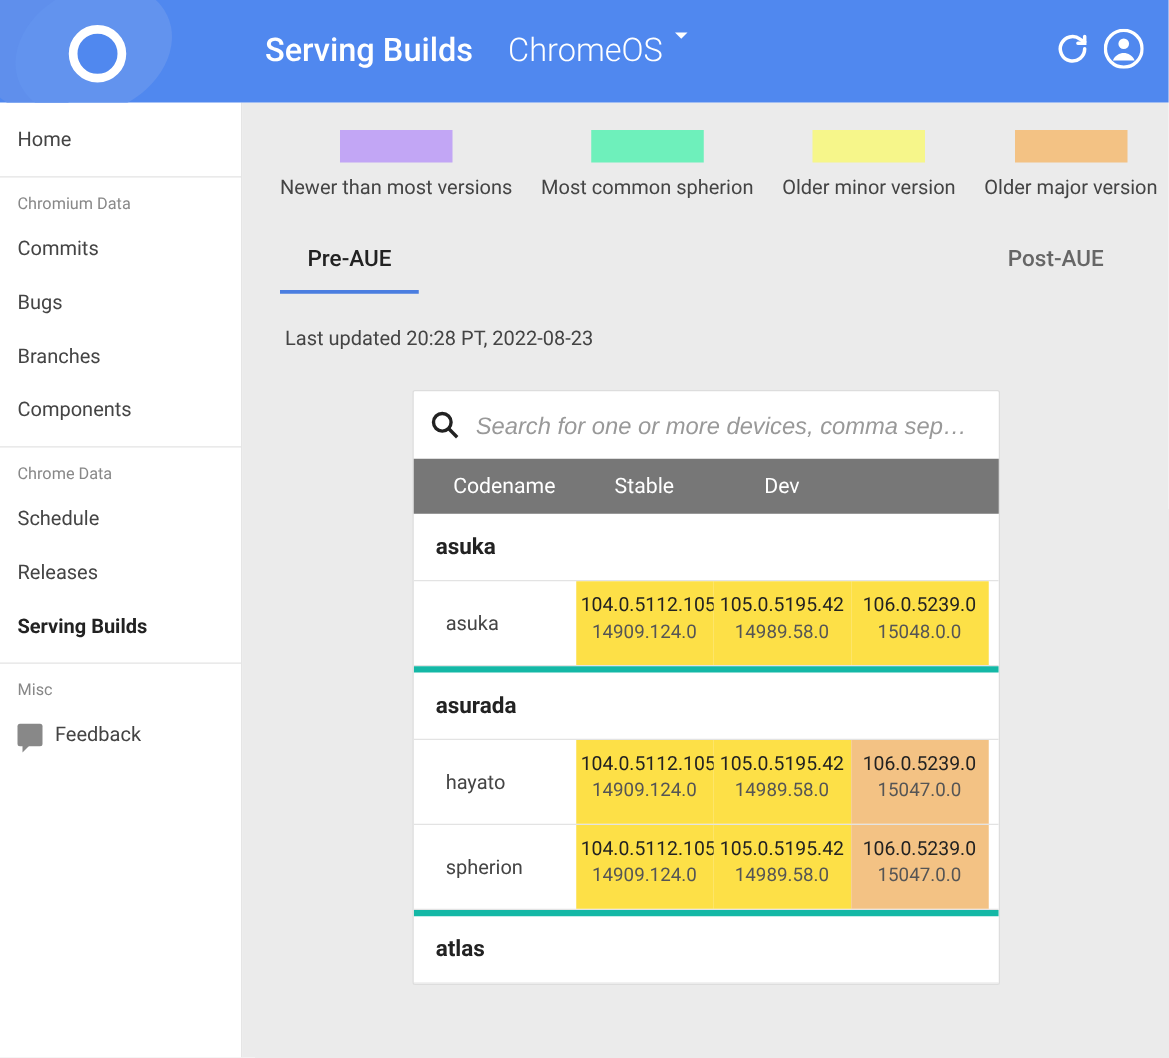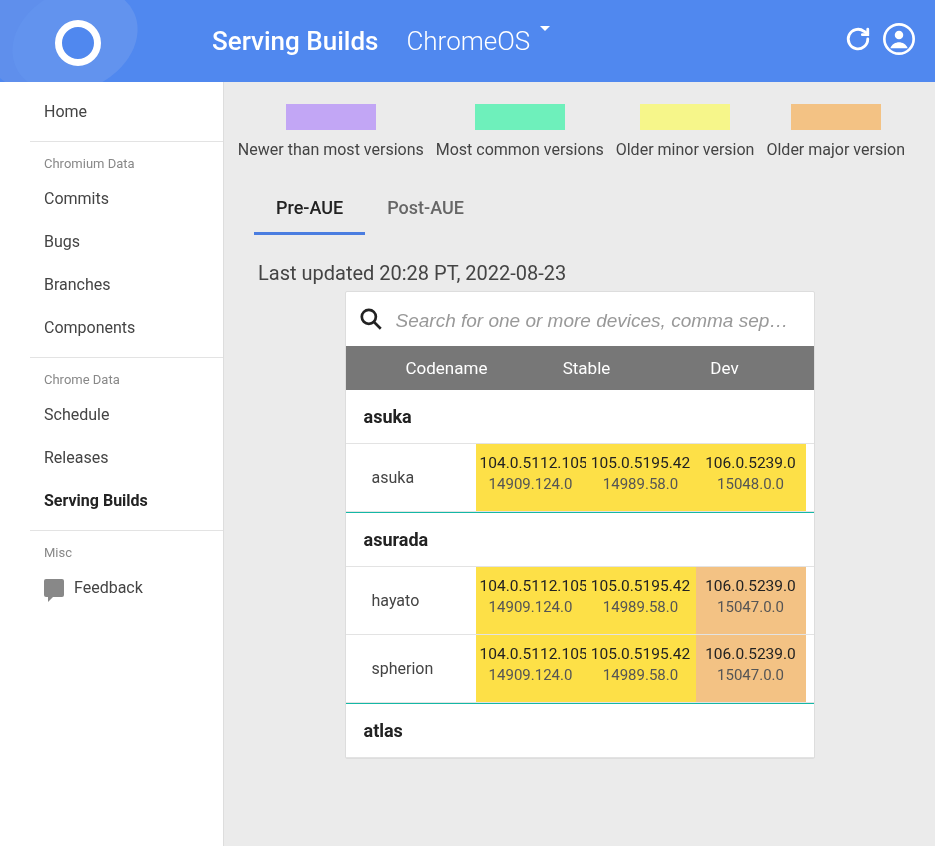--- a/index.html
+++ b/index.html
@@ -10,65 +10,65 @@
     .logo-shape1 { position: absolute; left: 10px; top: -10px; width: 130px; height: 100px; background: #6293ee; border-radius: 50%; transform: rotate(-25deg); }
     .logo-shape2 { position: absolute; left: -20px; top: -30px; width: 100px; height: 120px; background: #5f8fec; border-radius: 50%; }
     .logo-ring { position: absolute; left: 55px; top: 20px; width: 46px; height: 46px; border: 7px solid #fff; border-radius: 50%; background: #5088ef; }
     .header-title { position: relative; margin-left: 192px; font-size: 26px; font-weight: 500; }
     .header-dropdown { position: relative; margin-left: 18px; font-size: 26px; font-weight: 300; padding: 6px 10px; border-radius: 4px; display: flex; cursor: pointer; }
     .dropdown-caret { width: 0; height: 0; border-left: 5px solid transparent; border-right: 5px solid transparent; border-top: 5px solid #fff; margin-left: 10px; }
     .header-spacer { flex: 1; }
     .refresh-icon { cursor: pointer; margin-right: 12px; }
     .account-icon { cursor: pointer; }
     
-    .body-wrap { display: flex; height: calc(846px - 82px); padding-left: 30px; }
+    .body-wrap { display: flex; height: calc(846px - 82px); }
     .sidebar { width: 194px; border-right: 1px solid #ddd; padding-top: 8px; }
     .side-item { padding: 12px 14px 12px 14px; font-size: 16px; color: #444; display: block; cursor: pointer; }
     .side-item.active { font-weight: 700; color: #222; }
     .side-section { font-size: 13px; color: #888; padding: 14px 14px 6px 14px; border-top: 1px solid #e3e3e3; margin-top: 8px; }
     .side-item.feedback { display: flex; align-items: center; gap: 10px; }
     .feedback-icon { width: 20px; height: 18px; background: #888; position: relative; border-radius: 2px; }
     .feedback-icon::after { content: ''; position: absolute; bottom: -5px; left: 4px; border-left: 0 solid transparent; border-right: 6px solid transparent; border-top: 6px solid #888; }
     
     .main { flex: 1; padding: 22px 30px 0 30px; background: #ebebeb; color: #333; overflow: hidden; }
     
-    .legend { display: flex; gap: 12px; justify-content: flex-end; margin-bottom: 24px; }
+    .legend { display: flex; gap: 23px; justify-content: flex-start; margin-bottom: 24px; }
     .legend-col { text-align: center; }
     .swatch { width: 90px; height: 26px; margin: 0 auto 10px; }
     .sw-newer { background: #c2a6f5; }
     .sw-common { background: #6ef0bb; }
     .sw-older-minor { background: #f6f68a; }
     .sw-older-major { background: #f3c284; }
     .legend-label { font-size: 16px; color: #444; white-space: nowrap; }
     
-    .tabs { display: flex; justify-content: flex-start; gap: 0; }
+    .tabs { display: flex; justify-content: space-between; gap: 0; }
     .tab { padding: 14px 22px; font-size: 18px; color: #666; cursor: pointer; border-bottom: 3px solid transparent; font-weight: 500; }
     .tab.active { color: #222; border-bottom-color: #4a7de0; }
     
-    .updated { font-size: 20px; color: #444; margin: 26px 0 6px 4px; }
+    .updated { font-size: 16px; color: #444; margin: 26px 0 32px 4px; }
     
     .table-card { background: #fff; width: 470px; margin: 0 auto; border: 1px solid #ddd; border-radius: 2px; position: relative; }
     .search-row { display: flex; align-items: center; padding: 14px 12px 10px 12px; gap: 12px; }
     .search-input { flex: 1; border: none; outline: none; font-size: 19px; color: #6d28d9; font-style: italic; }
     .search-input::placeholder { color: #999; font-style: italic; }
     
-    .col-head { background: #777; color: #fff; display: flex; font-size: 17px; gap: 28px; }
+    .col-head { background: #777; color: #fff; display: flex; font-size: 17px; }
     .col-head > div { padding: 12px 8px; }
     .c-00 { width: 24px; }
     .c-code { width: 106px; }
     .c-ver { width: 110px; text-align: center; }
     
     .data-scroll { max-height: 390px; overflow-y: auto; overflow-x: hidden; position: relative; }
     .data-scroll::-webkit-scrollbar { width: 12px; }
     .data-scroll::-webkit-scrollbar-track { background: #f0f0f0; }
     .data-scroll::-webkit-scrollbar-thumb { background: #ccc; }
     .data-scroll::-webkit-scrollbar-button:single-button { background: #e5e5e5; height: 12px; }
     .data-scroll::-webkit-scrollbar-button:single-button:vertical:decrement { background: #e5e5e5; }
     
-    .group-head { padding: 16px 18px; font-size: 18px; font-weight: 700; color: #222; border-bottom: 1px solid #e3e3e3; border-top: 1px solid #14b8a6; }
+    .group-head { padding: 16px 18px; font-size: 18px; font-weight: 700; color: #222; border-bottom: 1px solid #e3e3e3; border-top: 5px solid #14b8a6; }
     .group-head:first-child { border-top: none; }
     .data-row { display: flex; font-size: 16px; border-bottom: 1px solid #e3e3e3; min-height: 68px; }
     .row-code { width: 130px; display: flex; align-items: center; padding-left: 26px; color: #444; }
     .cell { width: 110px; padding: 10px 4px; text-align: center; overflow: hidden; white-space: nowrap; }
     .cell .v1 { color: #222; font-size: 15.5px; }
     .cell .v2 { color: #555; font-size: 15px; margin-top: 3px; }
     .cell.common { background: #fde047; }
     .cell.older-major { background: #f3c284; }
   </style>
 </head>
@@ -125,21 +125,21 @@
   </div>
 
   <div class="main">
     <div class="legend" id="legend">
         <div class="legend-col">
           <div class="swatch sw-newer"></div>
           <div class="legend-label">Newer than most versions</div>
         </div>
         <div class="legend-col">
           <div class="swatch sw-common"></div>
-          <div class="legend-label">Most common versions</div>
+          <div class="legend-label">Most common spherion</div>
         </div>
         <div class="legend-col">
           <div class="swatch sw-older-minor"></div>
           <div class="legend-label">Older minor version</div>
         </div>
         <div class="legend-col">
           <div class="swatch sw-older-major"></div>
           <div class="legend-label">Older major version</div>
         </div>
       </div>

